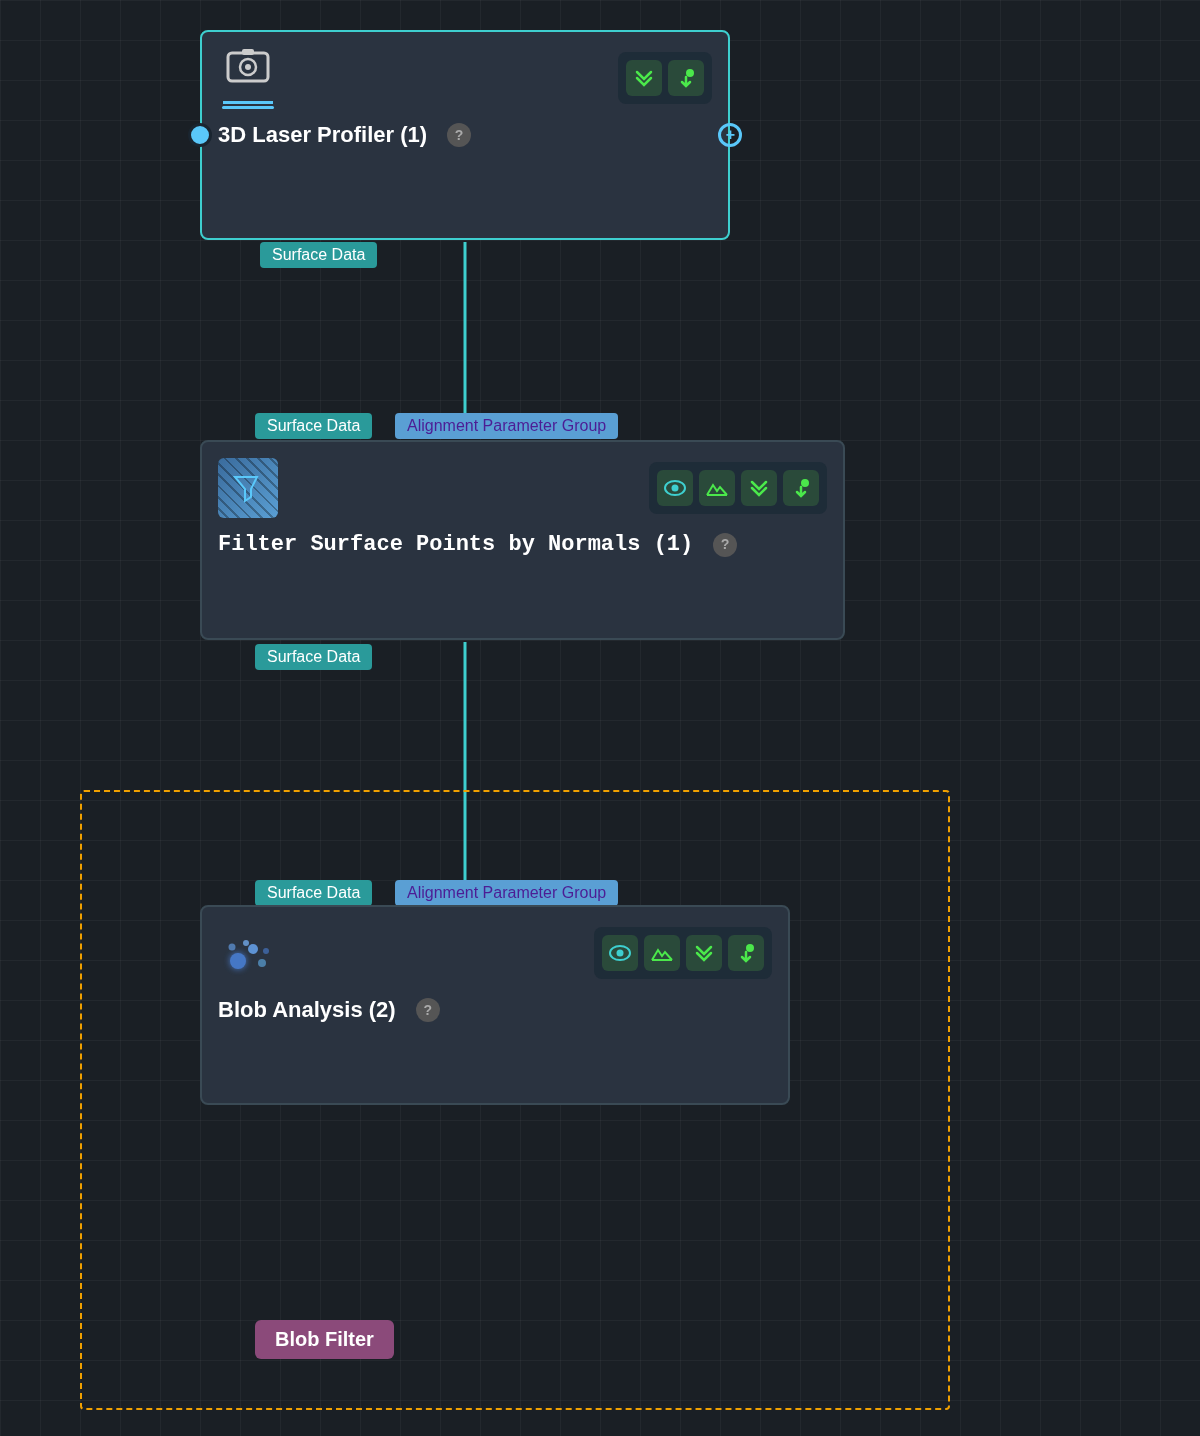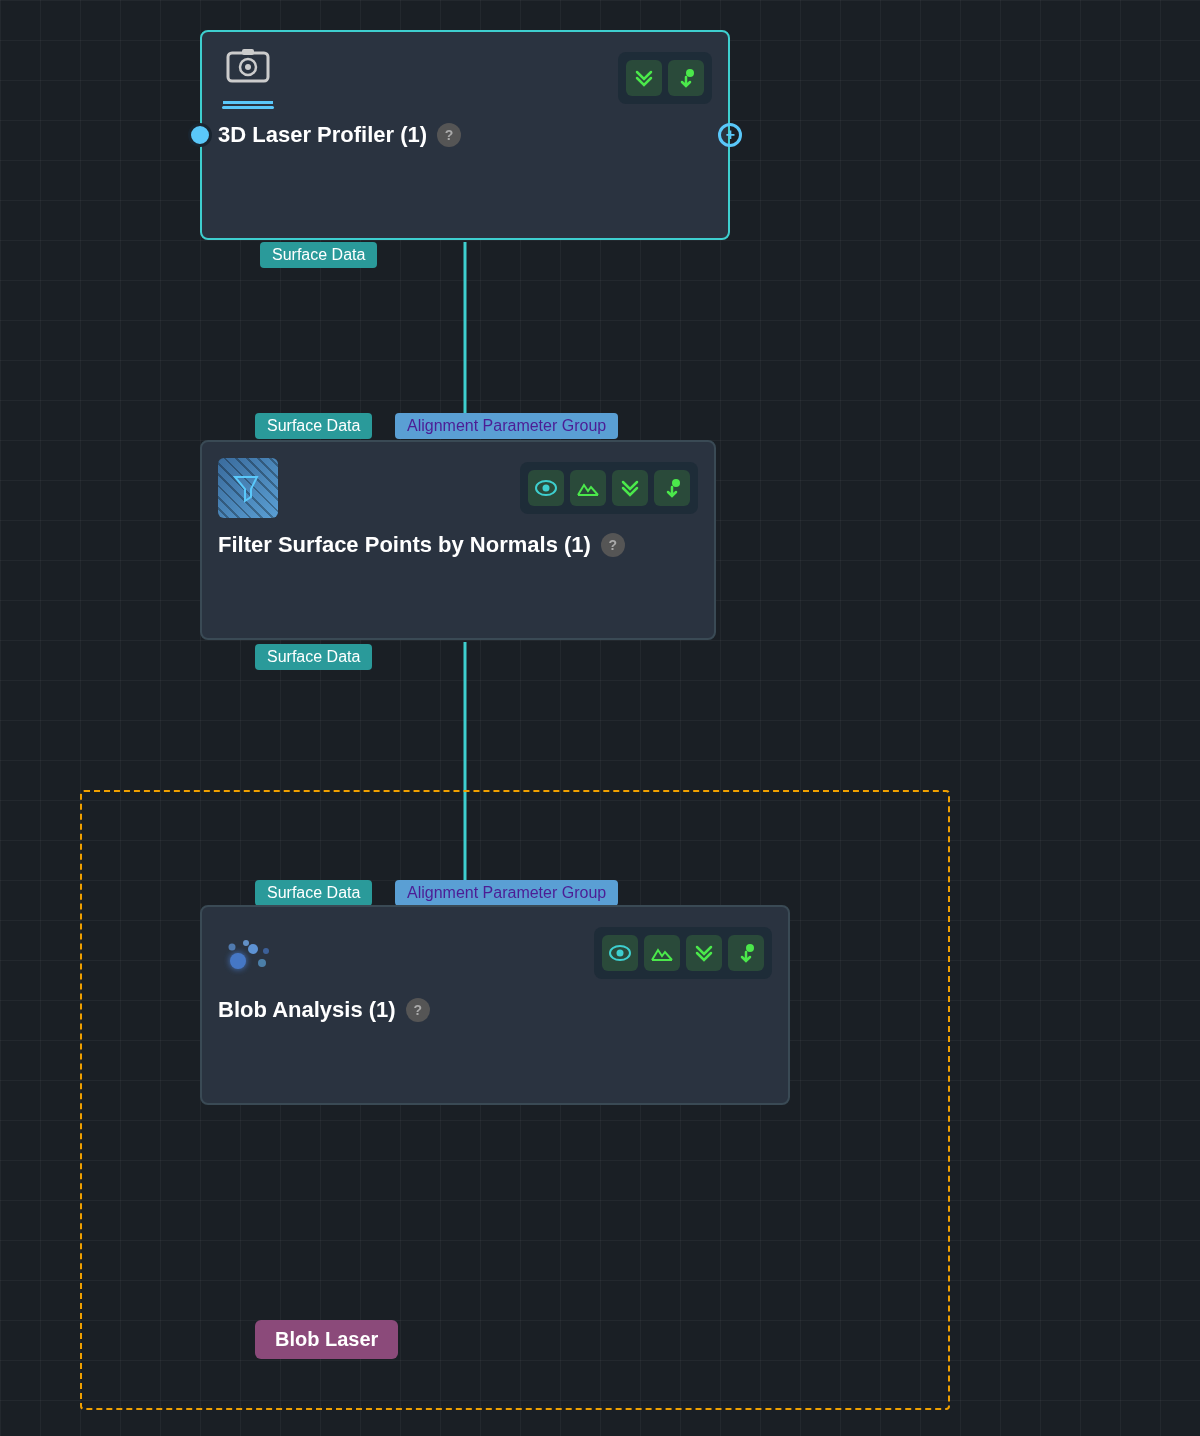--- a/index.html
+++ b/index.html
@@ -35,23 +35,24 @@
     .node-card.laser-profiler {
       left: 200px;
       top: 30px;
       width: 530px;
       height: 210px;
     }
 
     .node-card.filter-surface {
       left: 200px;
       top: 440px;
-      width: 516px;
+      width: 645px;
       height: 200px;
       border-color: #3a4a55;
+      font-family: Liberation Mono, monospace;
     }
 
     .node-card.blob-analysis {
       left: 200px;
       top: 905px;
       width: 590px;
       height: 200px;
       border-color: #3a4a55;
     }
 
@@ -124,21 +125,21 @@
     .control-btn.eye { background: #2a4a3a; color: #3ecfcf; font-size: 18px; }
     .control-btn.chevron-down { background: #2a4a3a; color: #4be84b; font-size: 18px; }
     .control-btn.download { background: #2a4a3a; color: #4be84b; font-size: 18px; }
 
     .node-title {
       font-size: 22px;
       font-weight: bold;
       color: #ffffff;
       display: flex;
       align-items: center;
-      gap: 10px;
+      gap: 20px;
       margin-top: 8px;
     }
 
     .help-icon {
       width: 24px;
       height: 24px;
       border-radius: 50%;
       background: #555;
       color: #aaa;
       display: flex;
@@ -387,22 +388,22 @@
         </div>
         <div class="control-btn download">
           <svg width="20" height="22" viewBox="0 0 20 22" fill="none">
             <circle cx="14" cy="6" r="4" fill="#4be84b"></circle>
             <path d="M10 10v8M6 15l4 4 4-4" stroke="#4be84b" stroke-width="2.5" stroke-linecap="round"></path>
           </svg>
         </div>
       </div>
     </div>
     <div class="node-title">
-      <span>Blob Analysis (1)</span>
+      <span>Blob Analysis (2)</span>
       <div class="help-icon">?</div>
     </div>
   </div>
 
   <div class="output-label" style="left:255px; top:1320px;">
-    <span>Blob Laser</span>
+    <span>Blob Filter</span>
   </div>
 
 </div>
 
 </body></html>

